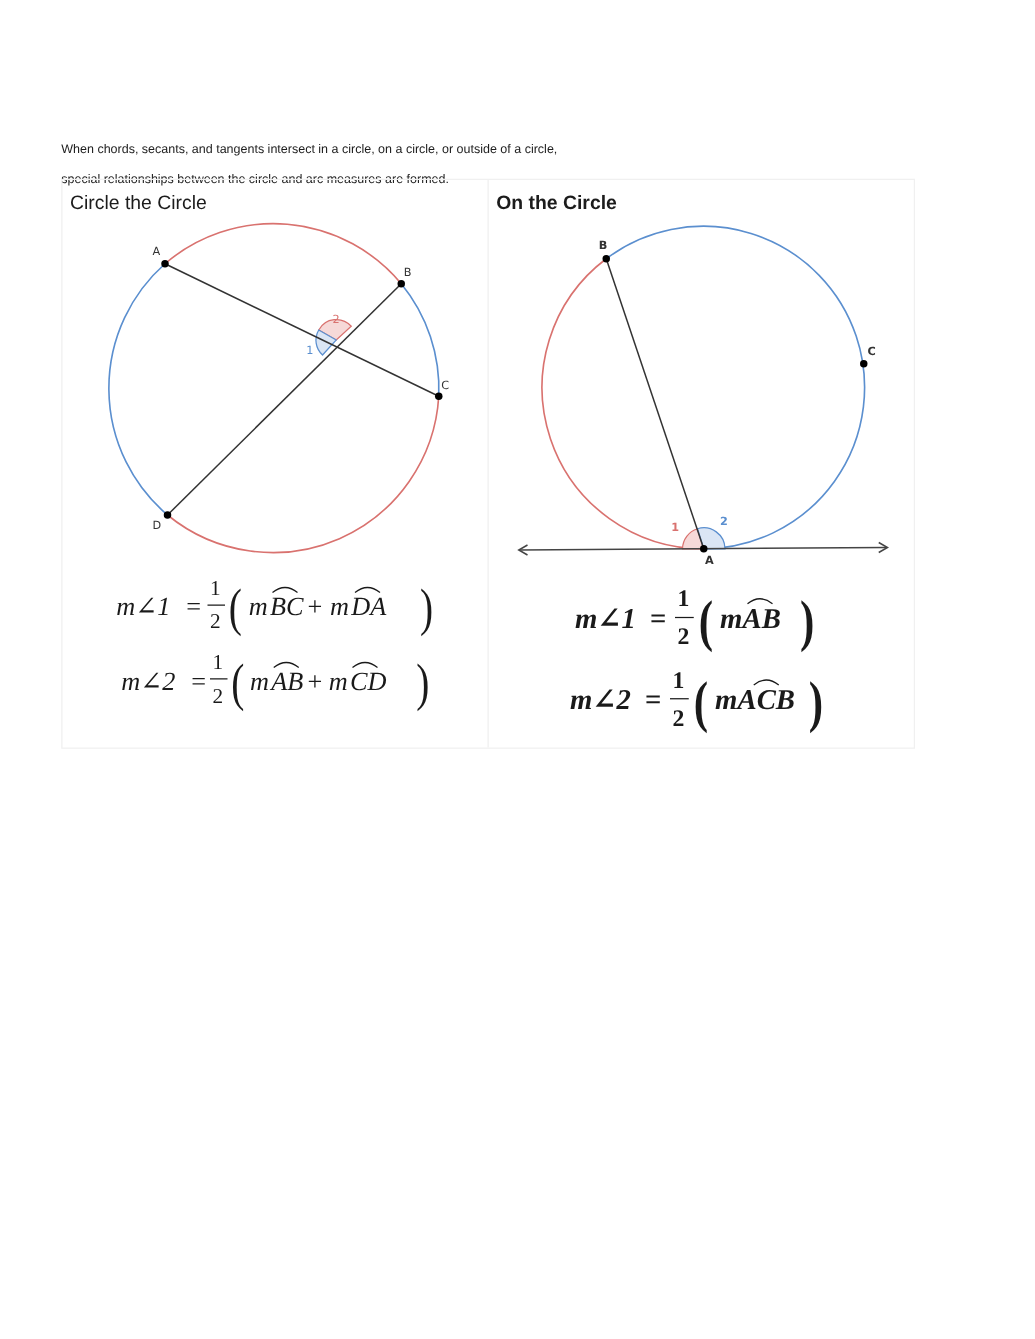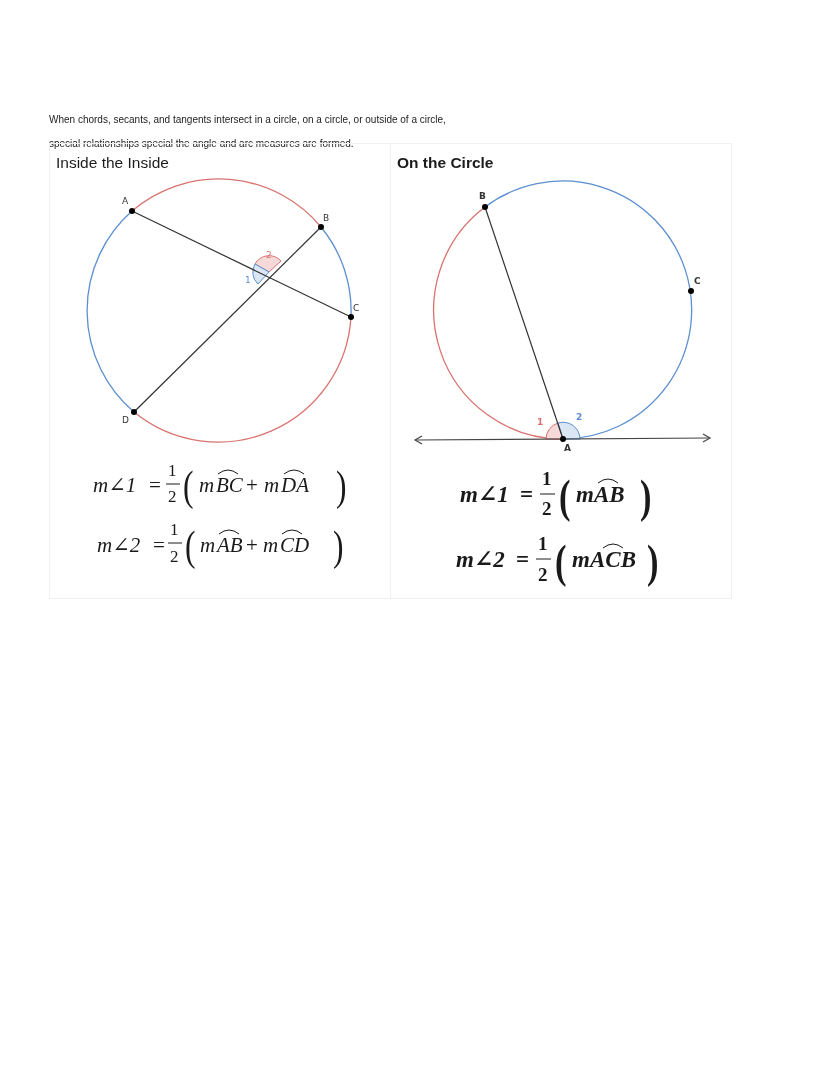--- a/index.html
+++ b/index.html
@@ -19,27 +19,27 @@
   .ang-red { font-family:"DejaVu Sans", sans-serif; font-size:9px; fill:#d9726f; }
   .ang-blue { font-family:"DejaVu Sans", sans-serif; font-size:9px; fill:#5b8fcf; }
   .math { font-family:"Liberation Serif", "DejaVu Serif", serif; fill:#1a1a1a; }
   .math-it { font-style:italic; }
 </style>
 </head>
 <body>
 
 <div class="intro">
   <p>When chords, secants, and tangents intersect in a circle, on a circle, or outside of a circle,</p>
-  <p>special relationships special the angle and arc measures are formed.</p>
+  <p>special relationships between the circle and arc measures are formed.</p>
 </div>
 
 <div class="tbl">
 
   <div class="cell left">
-    <div class="cell-title">Inside the Inside</div>
+    <div class="cell-title">Circle the Circle</div>
     <svg class="diagram" width="341" height="456" viewBox="0 0 341 456">
 
       <path d="M 82 67 A 133 133 0 0 1 271 83" fill="none" stroke="#d9726f" stroke-width="1.3"></path>
       <path d="M 271 83 A 133 133 0 0 1 301 173" fill="none" stroke="#5b8fcf" stroke-width="1.3"></path>
       <path d="M 301 173 A 133 133 0 0 1 84 268" fill="none" stroke="#d9726f" stroke-width="1.3"></path>
       <path d="M 84 268 A 133 133 0 0 1 82 67" fill="none" stroke="#5b8fcf" stroke-width="1.3"></path>
 
       <path d="M 219 128 L 205 120 A 16 16 0 0 1 231 117 Z" fill="#f6d9d8" stroke="#d9726f" stroke-width="1"></path>
       <path d="M 219 128 L 205 120 A 16 16 0 0 0 208 140 Z" fill="#dbe6f5" stroke="#5b8fcf" stroke-width="1"></path>
 

